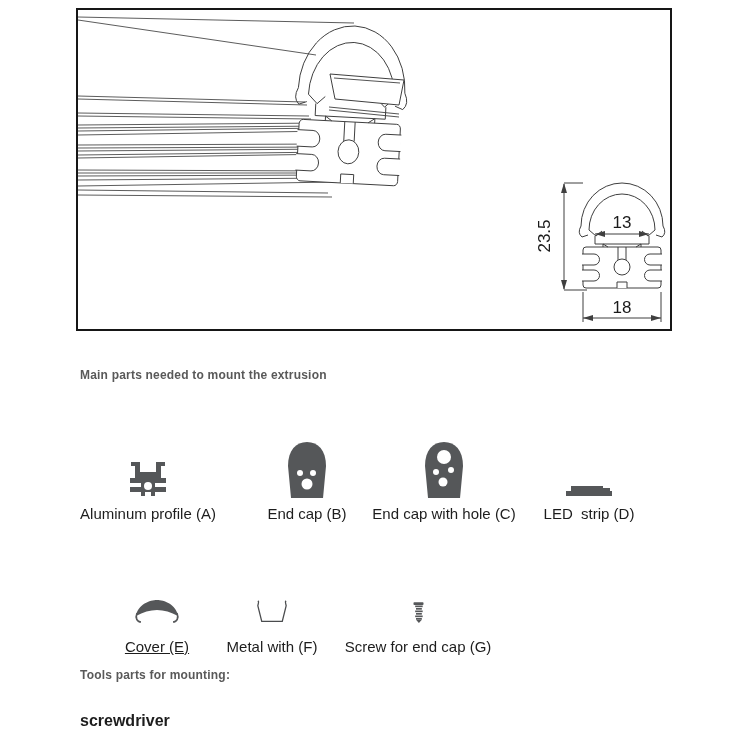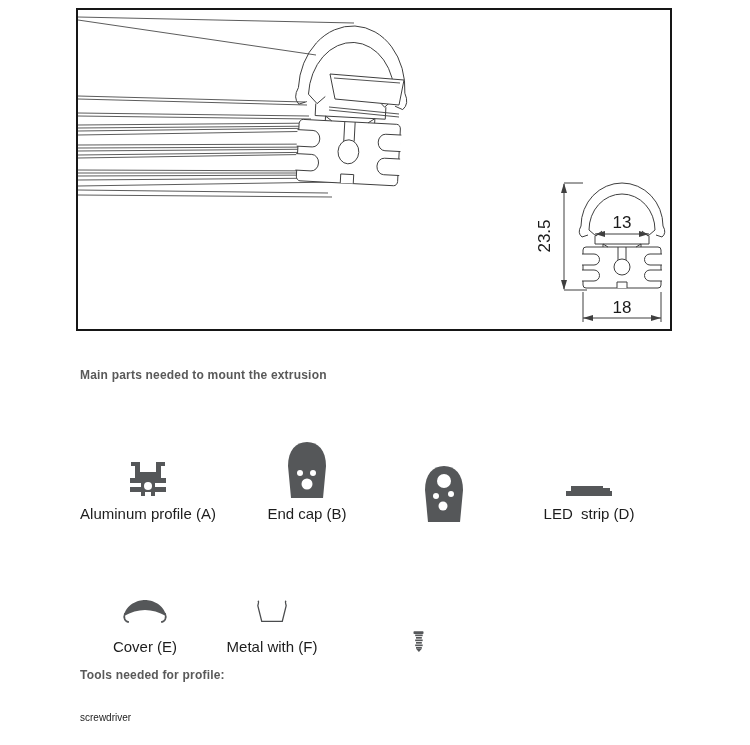--- a/index.html
+++ b/index.html
@@ -23,21 +23,21 @@
     justify-content:flex-end;
   }
   .part-item .icon-slot{display:flex;align-items:flex-end;justify-content:center;}
   .part-item .part-label{
     font-size:15px;color:#1d1d1d;margin-top:7px;white-space:pre;text-align:center;
   }
   .row1{top:430px;height:92px;}
   .row2{top:583px;height:72px;}
   .row2 .part-label{margin-top:12px;}
   #tool-item{
-    position:absolute;left:80px;top:712px;font-size:10px;color:#1d1d1d;
+    position:absolute;left:80px;top:712px;font-size:16px;color:#1d1d1d;font-weight:bold;
   }
   .dim-text{
     font-family:"Liberation Sans", sans-serif;font-size:17px;fill:#1a1a1a;
   }
 </style>
 </head>
 <body>
 
 <div class="drawing-box">
   <svg width="592" height="319" viewBox="0 0 592 319">
@@ -165,36 +165,37 @@
 <div class="part-item row1" style="left:374px;width:140px;">
   <div class="icon-slot" style="height:64px;">
     <svg width="46" height="58" viewBox="0 0 46 58">
       <path d="M7,58 L4,26 C4,10 12,2 23,2 C34,2 42,10 42,26 L39,58 Z" fill="#555759"></path>
       <circle cx="23" cy="17" r="7" fill="#ffffff"></circle>
       <circle cx="15" cy="32" r="3" fill="#ffffff"></circle>
       <circle cx="30" cy="30" r="3" fill="#ffffff"></circle>
       <circle cx="22" cy="42" r="4.5" fill="#ffffff"></circle>
     </svg>
   </div>
+  <div class="part-label">End cap with hole (C)</div>
 </div>
 
 <div class="part-item row1" style="left:544px;width:90px;">
   <div class="icon-slot" style="height:64px;">
     <svg width="50" height="14" viewBox="0 0 50 14">
       <g fill="#555759">
         <rect x="2" y="7" width="46" height="5"></rect>
         <rect x="7" y="2" width="32" height="6"></rect>
         <rect x="39" y="4" width="7" height="4"></rect>
       </g>
     </svg>
   </div>
   <div class="part-label">LED  strip (D)</div>
 </div>
 
-<div class="part-item row2" style="left:95px;width:100px;">
+<div class="part-item row2" style="left:107px;width:100px;text-decoration:underline;">
   <div class="icon-slot" style="height:40px;">
     <svg width="48" height="27" viewBox="0 0 48 27">
       <path d="M3,17 C5,5 17,1 24,1 C31,1 43,5 45,17 C38,13 31,11 24,11 C17,11 10,13 3,17 Z" fill="#555759"></path>
       <path d="M4,14 c-2,5 0,9 4,9 M44,14 c2,5 0,9 -4,9" fill="none" stroke="#555759" stroke-width="1.6"></path>
     </svg>
   </div>
   <div class="part-label">Cover (E)</div>
 </div>
 
 <div class="part-item row2" style="left:222px;width:100px;">
@@ -214,17 +215,18 @@
         <rect x="5" y="4" width="9" height="2"></rect>
         <rect x="6" y="7" width="7" height="2"></rect>
         <rect x="5" y="10" width="9" height="2"></rect>
         <rect x="6" y="13" width="7" height="2"></rect>
         <rect x="5" y="16" width="9" height="2"></rect>
         <rect x="6" y="19" width="7" height="2"></rect>
         <path d="M6,21 h7 l-3.5,4 z"></path>
       </g>
     </svg>
   </div>
-</div>
-
-<div class="section-heading" id="tools-heading">Tools needed for profile:</div>
+  <div class="part-label">Screw for end cap (G)</div>
+</div>
+
+<div class="section-heading" id="tools-heading">Tools parts for mounting:</div>
 
 <div id="tool-item">screwdriver</div>
 
 </body></html>

